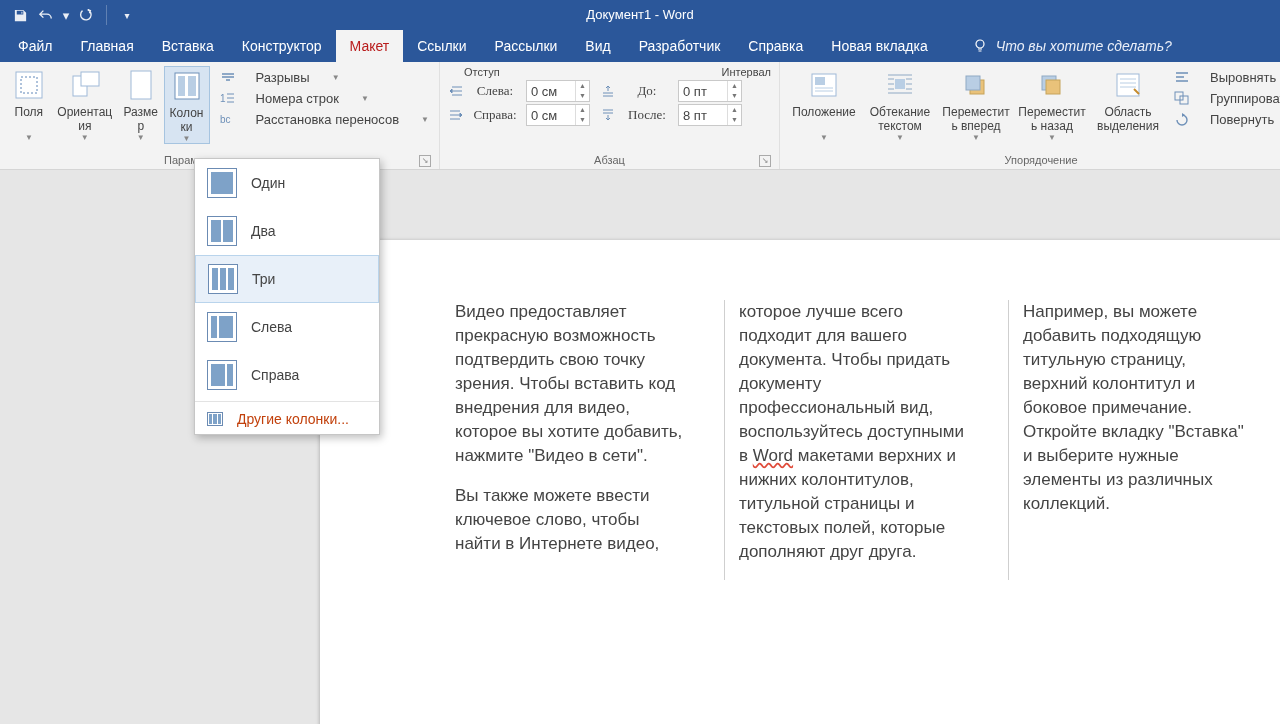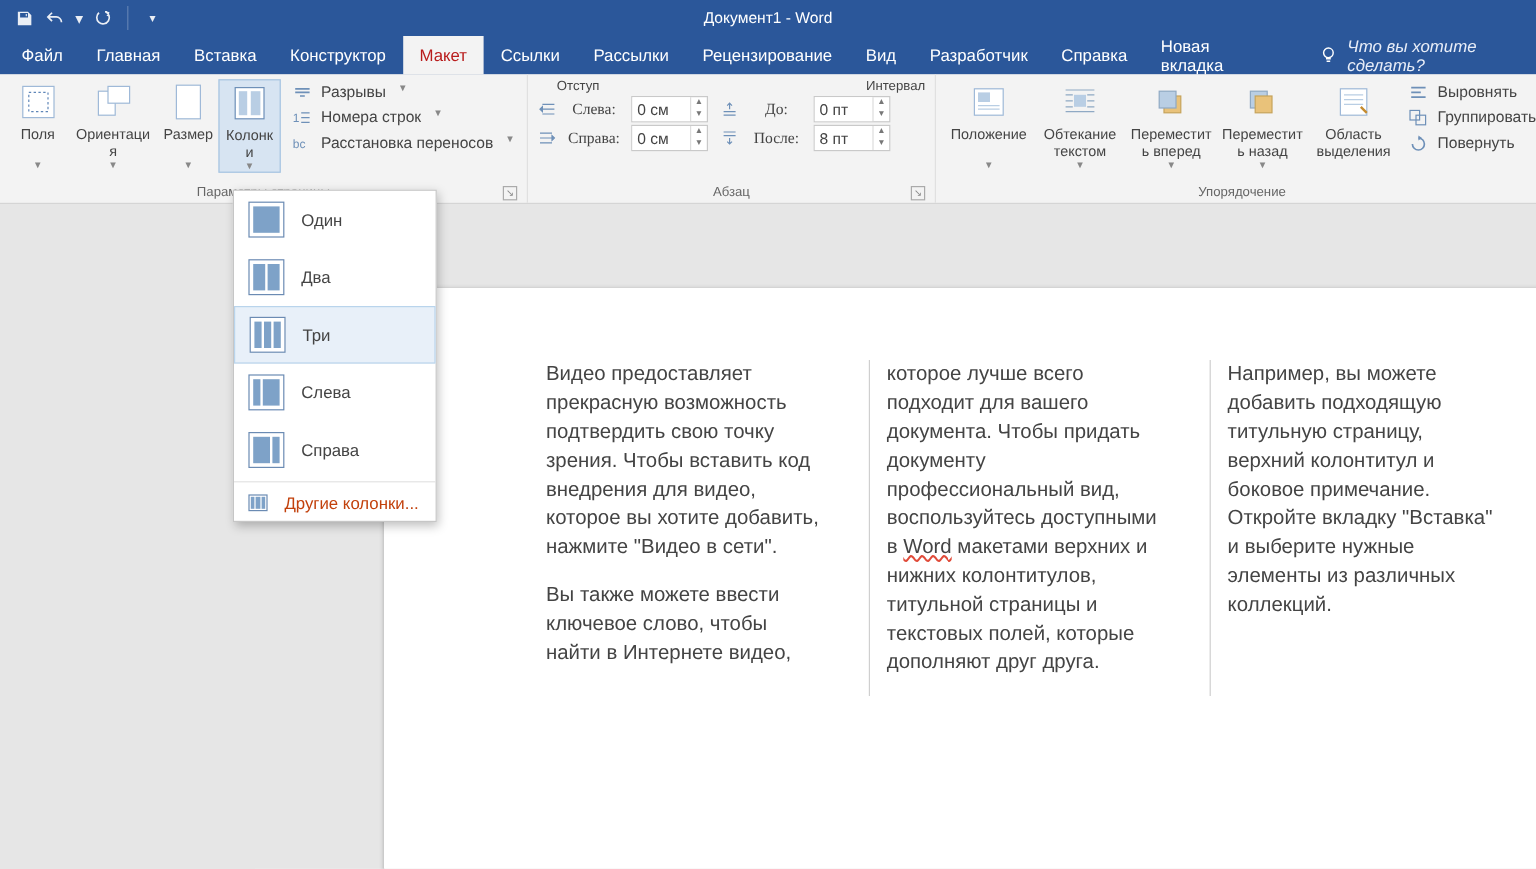--- a/index.html
+++ b/index.html
@@ -26,36 +26,36 @@
   .group-label { text-align: center; font-size: 11px; color: #666; padding-bottom: 3px; position: relative; }
   .group-label .dlg { position: absolute; right: 2px; bottom: 2px; width: 12px; height: 12px; border: 1px solid #aaa; font-size: 8px; line-height: 9px; color: #888; }
 
   .big-btn { width: 52px; text-align: center; font-size: 12px; color: #444; padding: 0 4px; cursor: pointer; display:flex; flex-direction:column; align-items:center; }
   .big-btn .icon-box { width: 34px; height: 34px; margin: 2px auto 3px auto; display:flex; align-items:center; justify-content:center; }
   .big-btn .lbl { line-height: 14px; min-height: 28px; word-break: break-word; }
   .big-btn .car { font-size: 8px; color: #888; }
   .big-btn.wide { width: 76px; }
 
   .vstack { display: flex; flex-direction: column; gap: 3px; padding-top: 2px; }
-  .small-cmd { display: flex; align-items: flex-start; gap: 8px; font-size: 13px; color: #444; padding: 1px 4px; cursor: pointer; white-space: nowrap; }
+  .small-cmd { display: flex; align-items: center; gap: 20px; font-size: 13px; color: #444; padding: 1px 4px; cursor: pointer; white-space: nowrap; }
   .small-cmd .car { font-size: 8px; color: #888; margin-left: 2px; }
   .mini-ic { width: 16px; height: 16px; display:inline-flex; align-items:center; justify-content:center; }
 
   .spin-row { display: flex; align-items: center; gap: 4px; font-size: 13px; color: #444; margin: 2px 2px; white-space:nowrap; }
   .spin-row .lbl { min-width: 54px; text-align: center; font-family: Liberation Serif, serif; }
   .spin { display: flex; align-items: center; border: 1px solid #c9c9c9; background: #fff; height: 22px; }
   .spin input { border: none; width: 48px; height: 20px; font-size: 13px; padding: 0 4px; outline: none; color:#444; }
   .spin .arrows { width: 14px; display: flex; flex-direction: column; border-left: 1px solid #ddd; }
   .spin .arrows span { height: 10px; font-size: 7px; text-align: center; color: #777; line-height: 10px; }
   .titles-row { display: flex; gap: 90px; font-size: 11px; color: #444; padding: 0 2px 0 18px; justify-content: space-between; }
 
   .columns-btn.active { background: #d7e4f2; border:1px solid #a6c4e0; }
 
   
-  .dropdown { position: absolute; left: 194px; top: 158px; width: 170px; background: #fff; border: 1px solid #c6c6c6; box-shadow: 2px 3px 8px rgba(0,0,0,.25); z-index: 50; }
+  .dropdown { position: absolute; left: 194px; top: 158px; width: 186px; background: #fff; border: 1px solid #c6c6c6; box-shadow: 2px 3px 8px rgba(0,0,0,.25); z-index: 50; }
   .dd-item { display: flex; align-items: center; height: 48px; padding: 0 12px; gap: 14px; cursor: pointer; font-size: 14px; color: #444; border-bottom: 1px solid transparent; }
   .dd-item.selected { background: #e8f0f9; border:1px solid #b9d4ec; }
   .dd-item .col-ic { width: 30px; height: 30px; border: 1px solid #6b8bb3; background: #fff; display:flex; gap:2px; padding:3px; }
   .col-ic .bar { background: #7ea2c8; flex:1; }
   .col-ic.one  .bar:nth-child(n+2){display:none;}
   .col-ic.two  .bar:nth-child(n+3){display:none;}
   .col-ic.left  .bar:nth-child(1){flex:0 0 6px;}
   .col-ic.right .bar:nth-child(2){flex:0 0 6px;}
   .dd-sep { height: 1px; background: #e3e3e3; margin: 2px 0; }
   .dd-more { display:flex; align-items:center; height: 30px; padding: 0 12px; gap: 14px; cursor:pointer; font-size: 14px; color:#c2410c; }
@@ -102,21 +102,20 @@
 </div>
 
 <div class="tabstrip">
   <div class="tab">Файл</div>
   <div class="tab">Главная</div>
   <div class="tab">Вставка</div>
   <div class="tab">Конструктор</div>
   <div class="tab active">Макет</div>
   <div class="tab">Ссылки</div>
   <div class="tab">Рассылки</div>
-  <div class="tab">Рецензирование</div>
   <div class="tab">Вид</div>
   <div class="tab">Разработчик</div>
   <div class="tab">Справка</div>
   <div class="tab">Новая вкладка</div>
   <div class="tellme-wrap">
     <span class="bulb">
       <svg width="16" height="16" viewBox="0 0 16 16">
           <circle cx="8" cy="6" r="4" fill="none" stroke="#fff" stroke-width="1.2"></circle>
           <path stroke="#fff" stroke-width="1.2" d="M6 11h4M6.5 13h3"></path>
         </svg>

